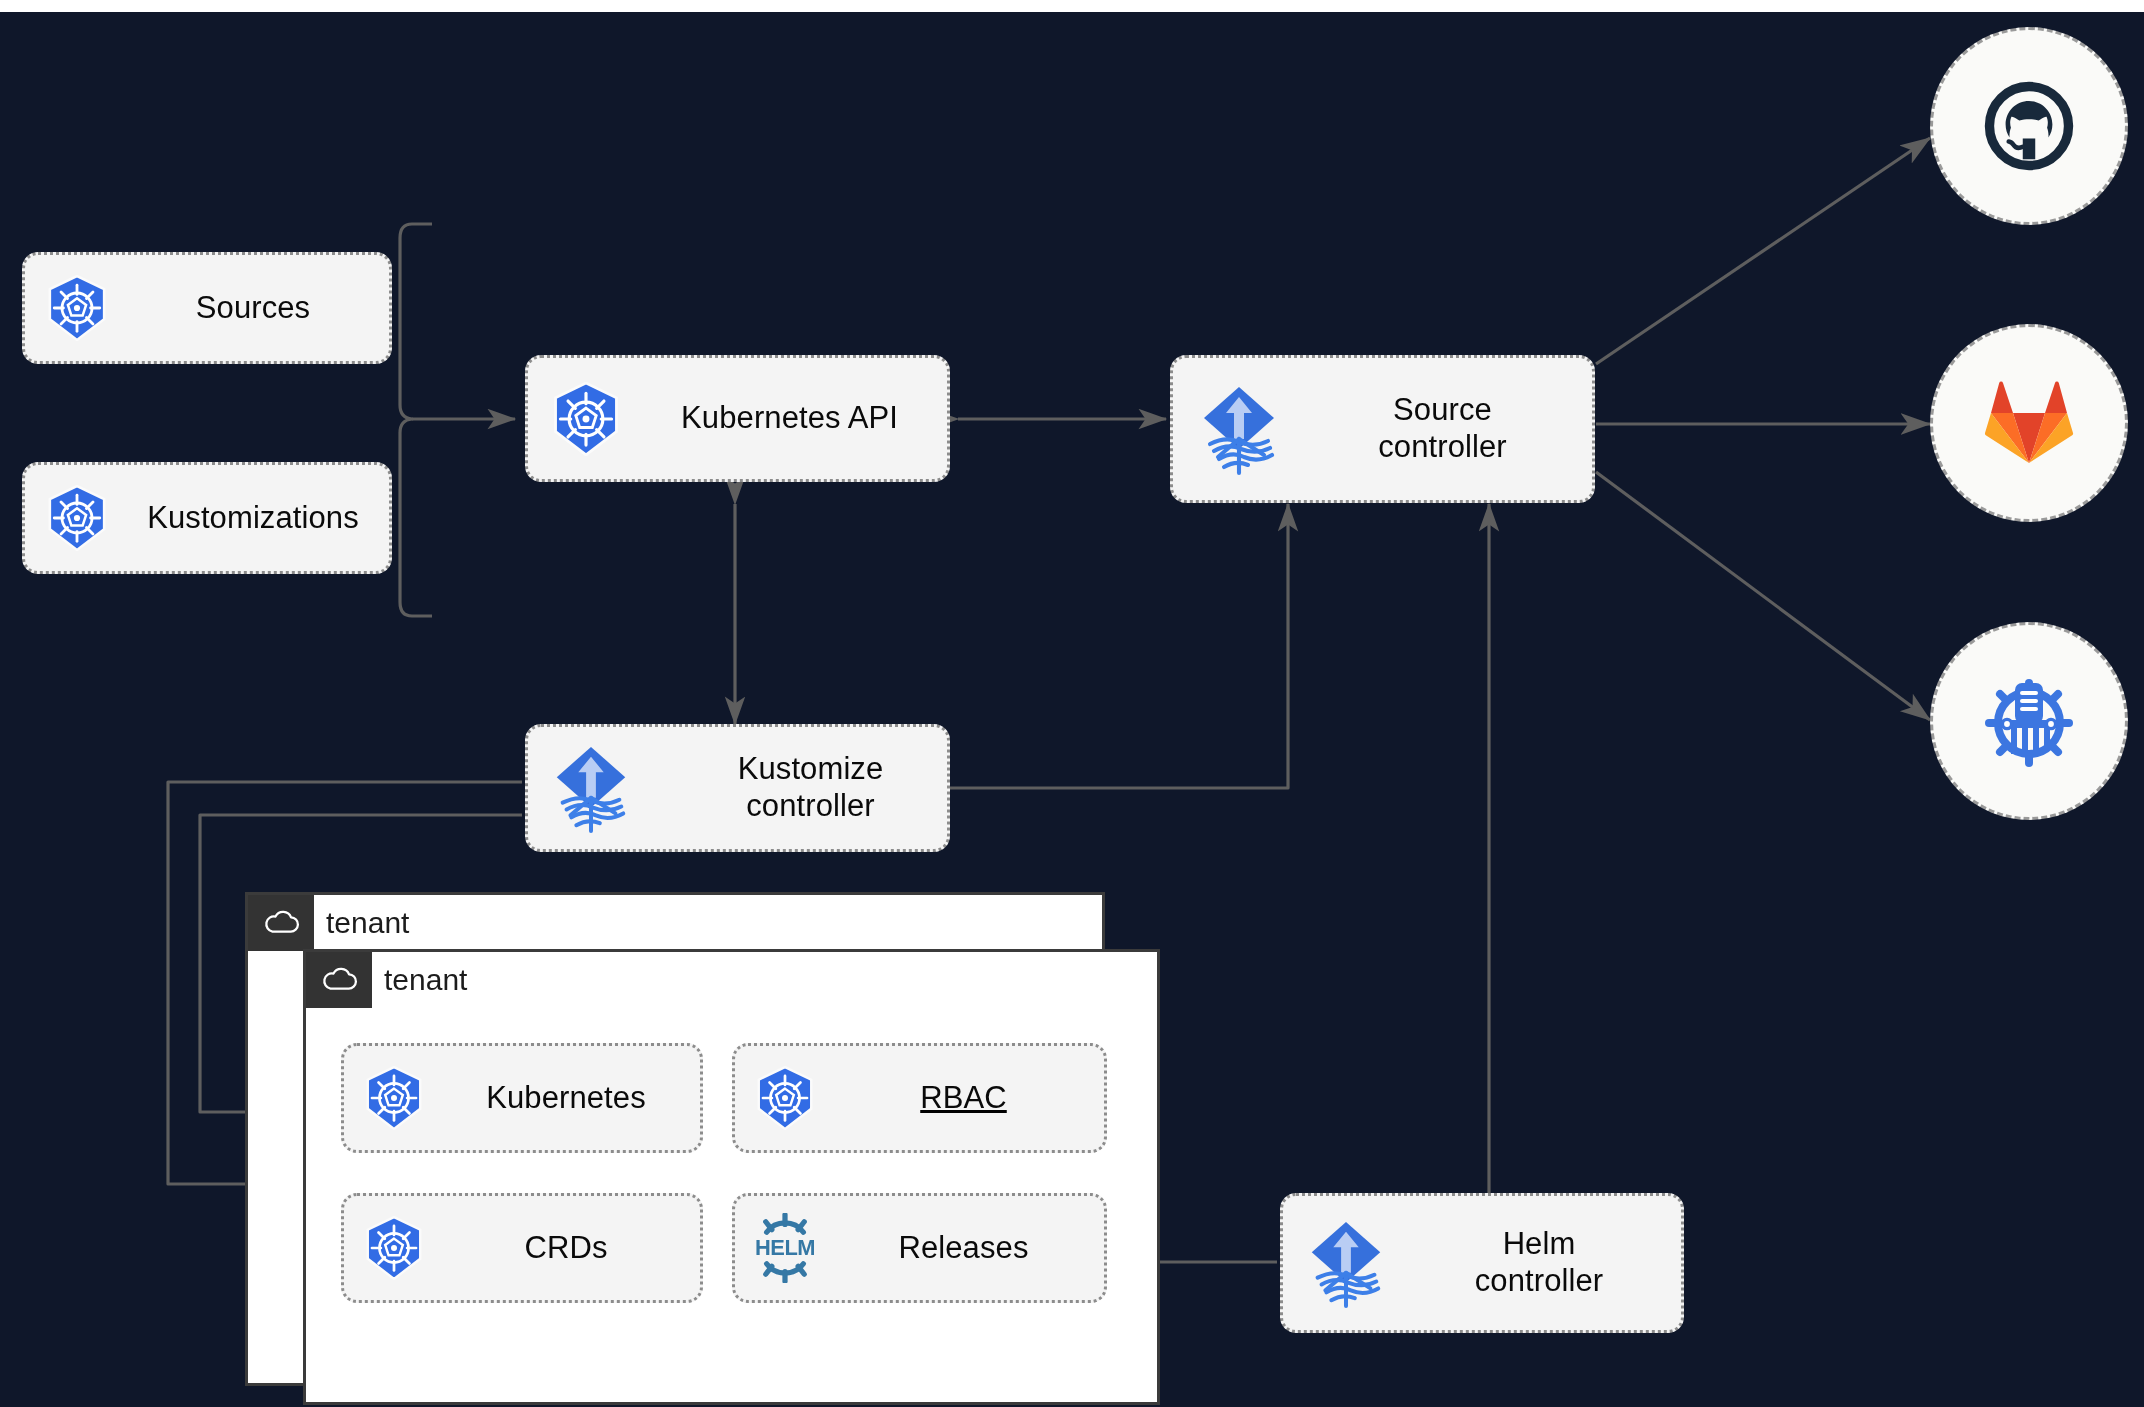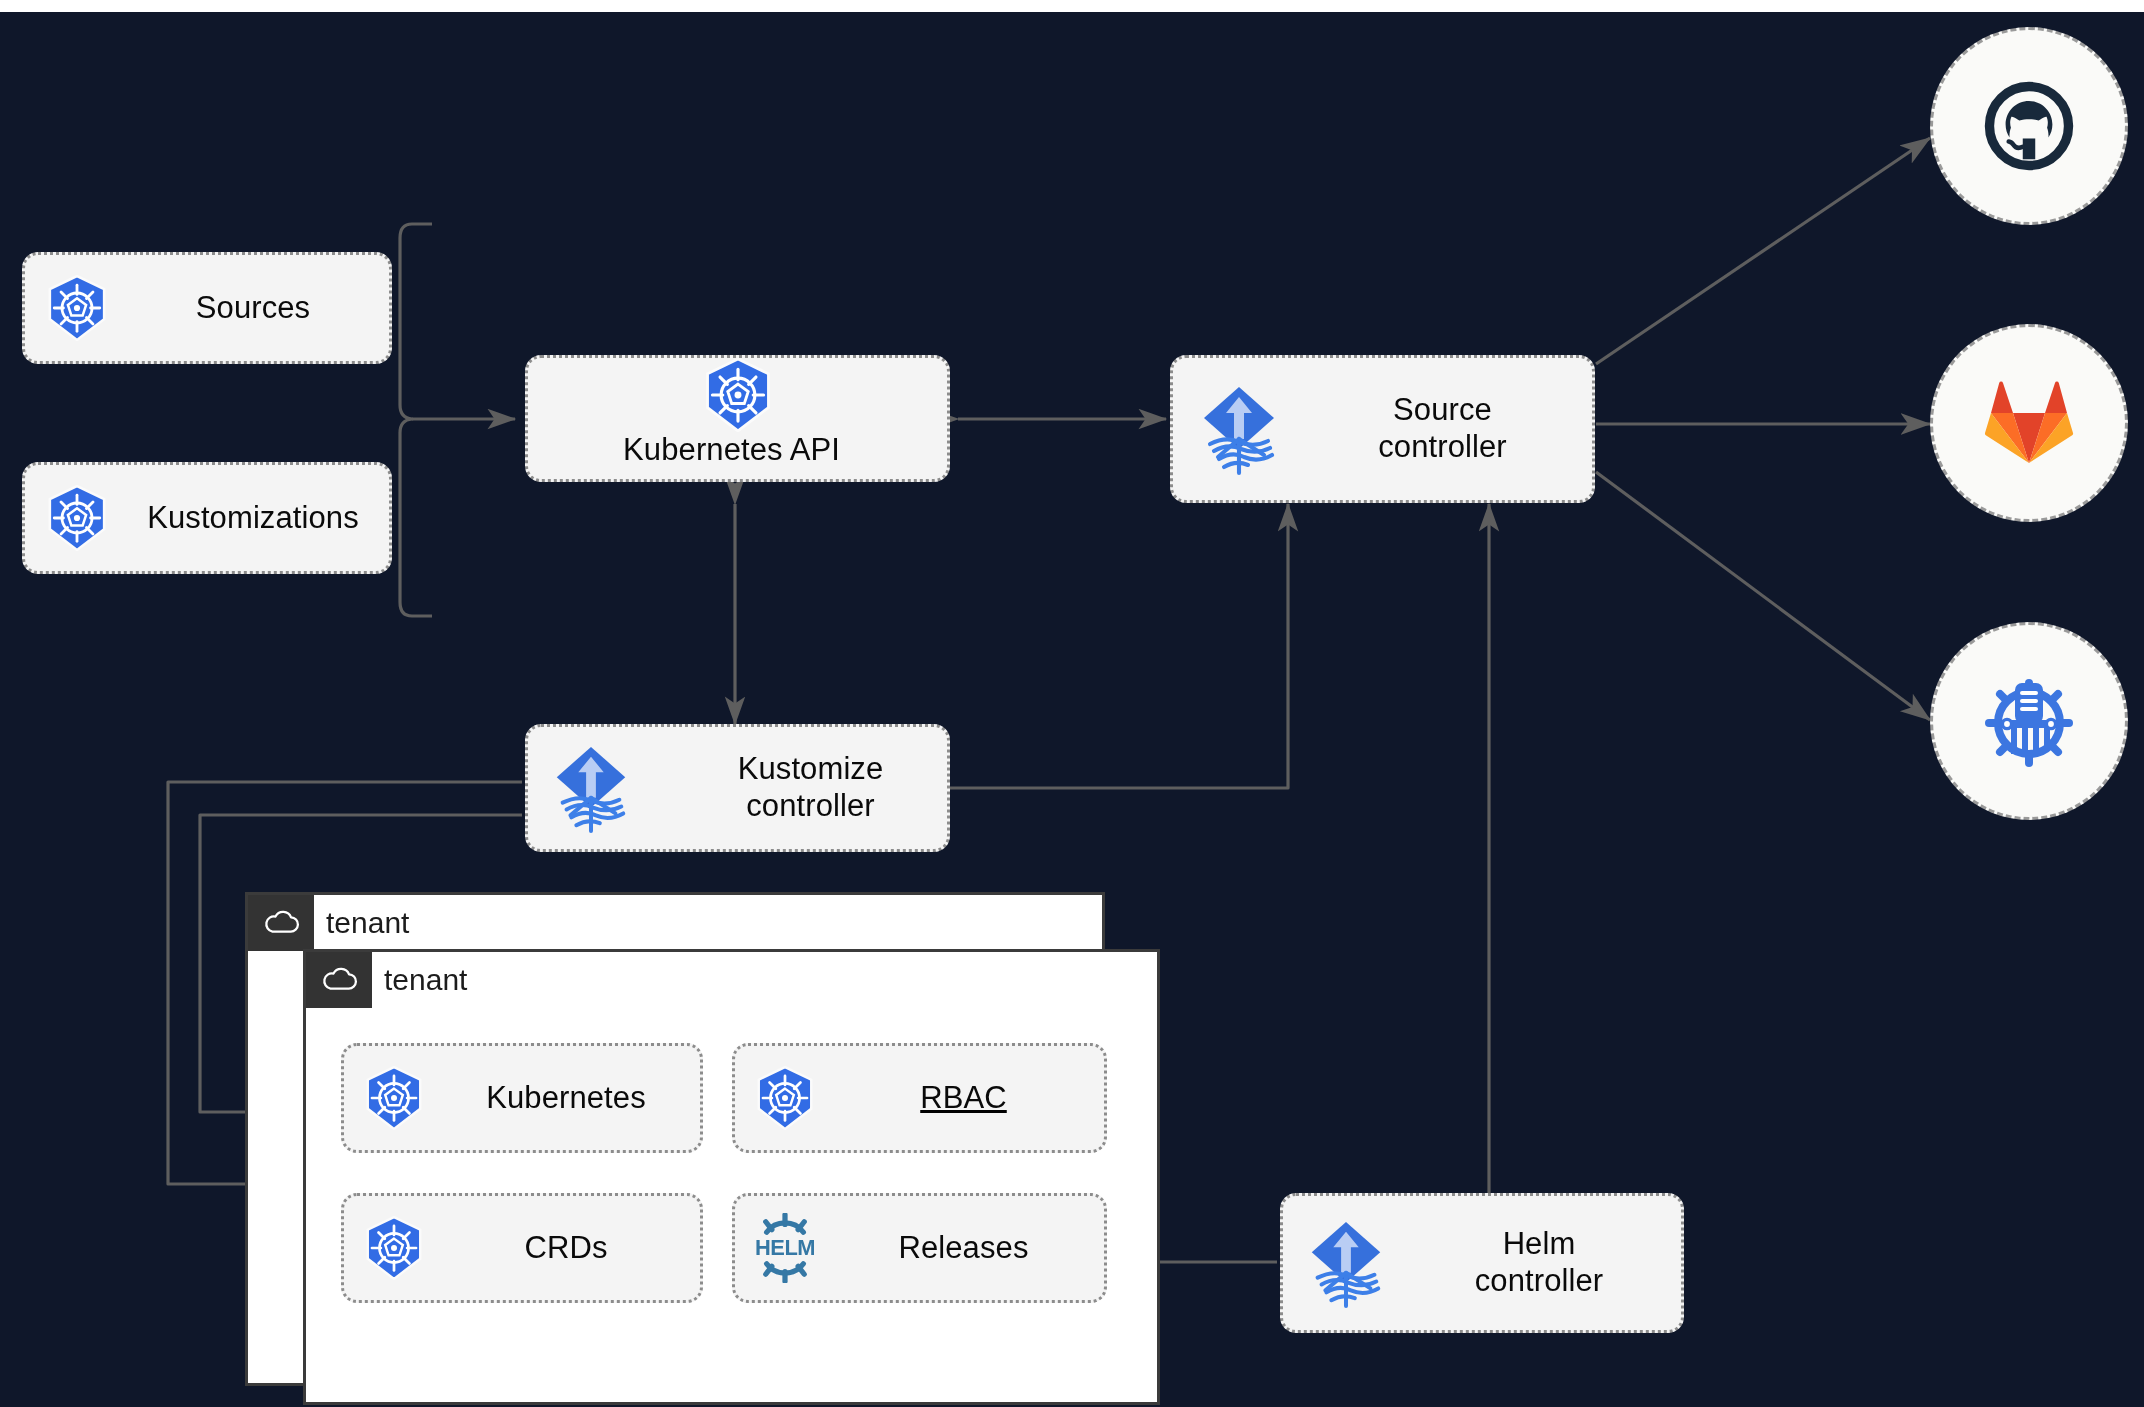--- a/index.html
+++ b/index.html
@@ -130,21 +130,21 @@
           <line x1="48.5" y1="17.5" x2="41.8" y2="24.2"></line>
             <line x1="22.2" y1="43.8" x2="15.5" y2="50.5"></line>
         </g>
         <polygon points="32,24 41.4,30.8 37.8,41.8 26.2,41.8 22.6,30.8" fill="none" stroke="#ffffff" stroke-width="2.6"></polygon>
         <circle cx="32" cy="34" r="3.2" fill="#ffffff"></circle>
       </svg>
     </span>
     <span class="lbl">Kustomizations</span>
   </div>
 
-  <div class="node" style="left:525px;top:343px;width:425px;height:127px;flex-direction:column;">
+  <div class="node" style="left:525px;top:343px;width:425px;height:127px;">
     <span class="ico" style="width:116px;">
       <svg width="70" height="74" viewBox="0 0 64 68">
         <polygon points="32,1 60,14.5 60,45.5 32,67 4,45.5 4,14.5" fill="#326CE5" stroke="#fbfbfb" stroke-width="2.6"></polygon>
         <g fill="none" stroke="#ffffff" stroke-width="2.9" stroke-linecap="round">
           <circle cx="32" cy="34" r="15.5"></circle>
           <line x1="32" y1="10.5" x2="32" y2="20"></line>
             <line x1="32" y1="48" x2="32" y2="58"></line>
           <line x1="8.5" y1="34" x2="18" y2="34"></line>
             <line x1="46" y1="34" x2="55.5" y2="34"></line>
           <line x1="15.5" y1="17.5" x2="22.2" y2="24.2"></line>

